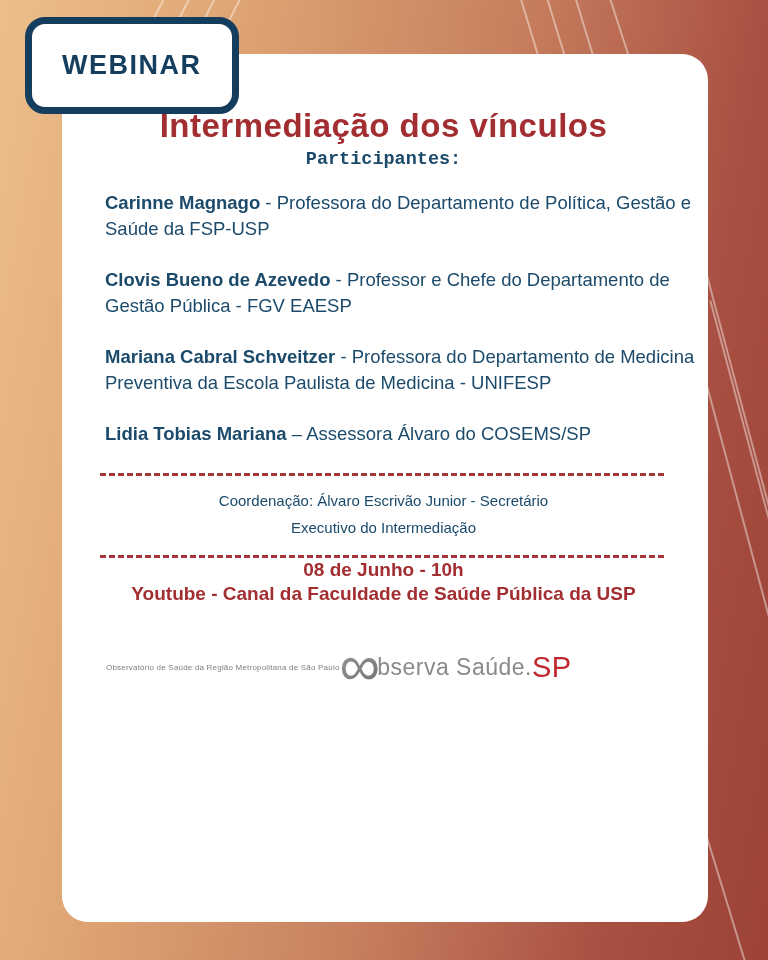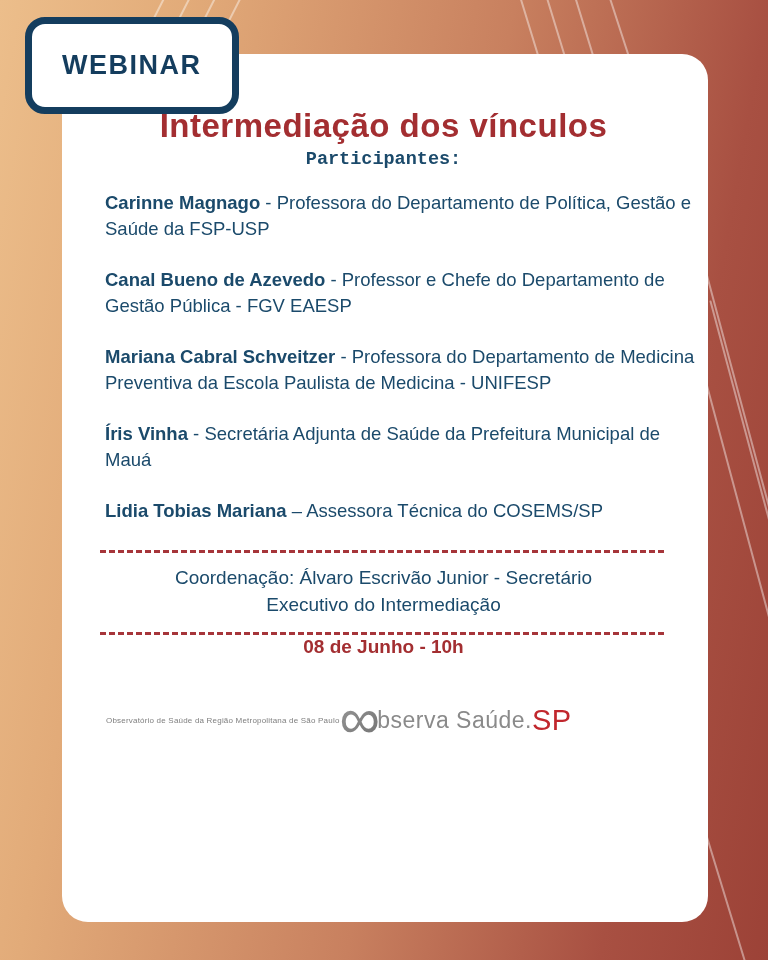--- a/index.html
+++ b/index.html
@@ -56,21 +56,21 @@
   .participant{
     color:var(--body_navy);font-size:18.5px;line-height:25.5px;margin-bottom:26px;
   }
   .participant b{font-weight:700;}
   .dashed{
     height:3px;margin:4px 8px 0 8px;
     background:repeating-linear-gradient(90deg,var(--dash_red) 0 5.5px,transparent 5.5px 9px);
   }
   .dashed.second{margin-top:14px;}
   .coordination{
-    margin-top:11px;color:var(--body_navy);font-size:19px;font-weight:500;line-height:27px;
+    margin-top:11px;color:var(--body_navy);font-size:15px;font-weight:500;line-height:27px;
   }
   .schedule{
     color:var(--title_red);font-size:19px;font-weight:700;line-height:24px;
   }
   .logo{
     margin-top:33px;display:flex;flex-direction:row;align-items:center;
   }
   .logo-tagline{
     color:var(--tagline_gray);font-size:8px;letter-spacing:0.2px;margin-left:14px;
   }
@@ -109,37 +109,37 @@
 <div class="card">
 
   <h1 class="title">
     <span>Intermediação dos vínculos</span><br>
   </h1>
 
   <div class="participants-heading">Participantes:</div>
 
   <div class="participant-list">
     <p class="participant"><b>Carinne Magnago</b><span> - Professora do Departamento de Política, Gestão e Saúde da FSP-USP</span></p>
-    <p class="participant"><b>Canal Bueno de Azevedo</b><span> - Professor e Chefe do Departamento de Gestão Pública - FGV EAESP</span></p>
+    <p class="participant"><b>Clovis Bueno de Azevedo</b><span> - Professor e Chefe do Departamento de Gestão Pública - FGV EAESP</span></p>
     <p class="participant"><b>Mariana Cabral Schveitzer</b><span> - Professora do Departamento de Medicina Preventiva da Escola Paulista de Medicina - UNIFESP</span></p>
-    <p class="participant"><b>Íris Vinha</b><span> - Secretária Adjunta de Saúde da Prefeitura Municipal de Mauá</span></p>
-    <p class="participant"><b>Lidia Tobias Mariana</b><span> – Assessora Técnica do COSEMS/SP</span></p>
+    <p class="participant"><b>Lidia Tobias Mariana</b><span> – Assessora Álvaro do COSEMS/SP</span></p>
   </div>
 
   <div class="dashed"></div>
 
   <div class="coordination">
     <span>Coordenação: Álvaro Escrivão Junior - Secretário</span><br>
     <span>Executivo do Intermediação</span>
   </div>
 
   <div class="dashed second"></div>
 
   <div class="schedule">
     <span>08 de Junho - 10h</span><br>
+    <span>Youtube - Canal da Faculdade de Saúde Pública da USP</span>
   </div>
 
   <div class="logo">
     <div class="logo-tagline">Observatório de Saúde da Região Metropolitana de São Paulo</div>
     <div class="logo-row">
       <span class="logo-infinity">∞</span>
         <span class="logo-name">bserva Saúde.</span>
         <span class="logo-sp">SP</span>
     </div>
   </div>

